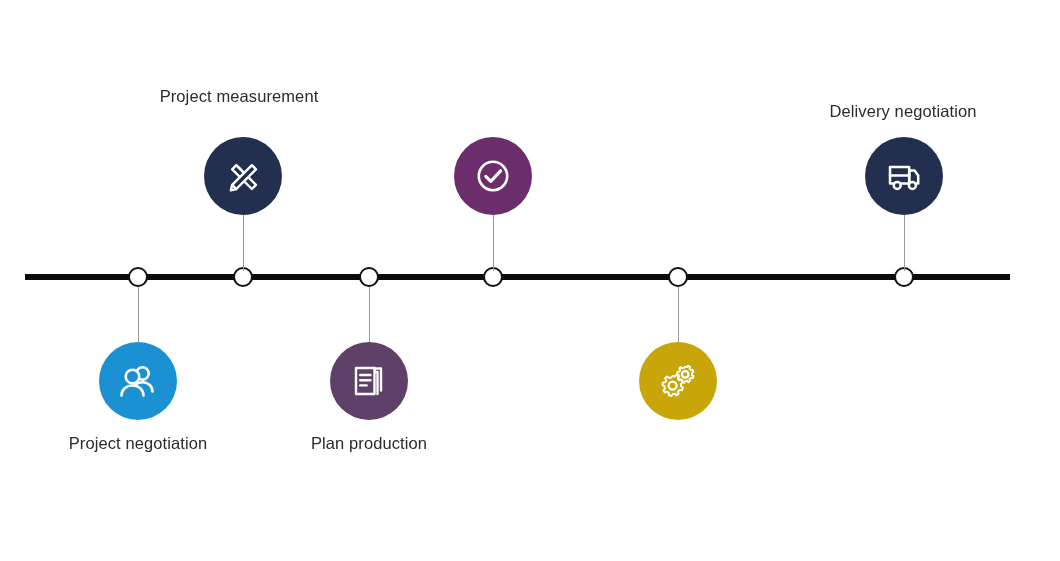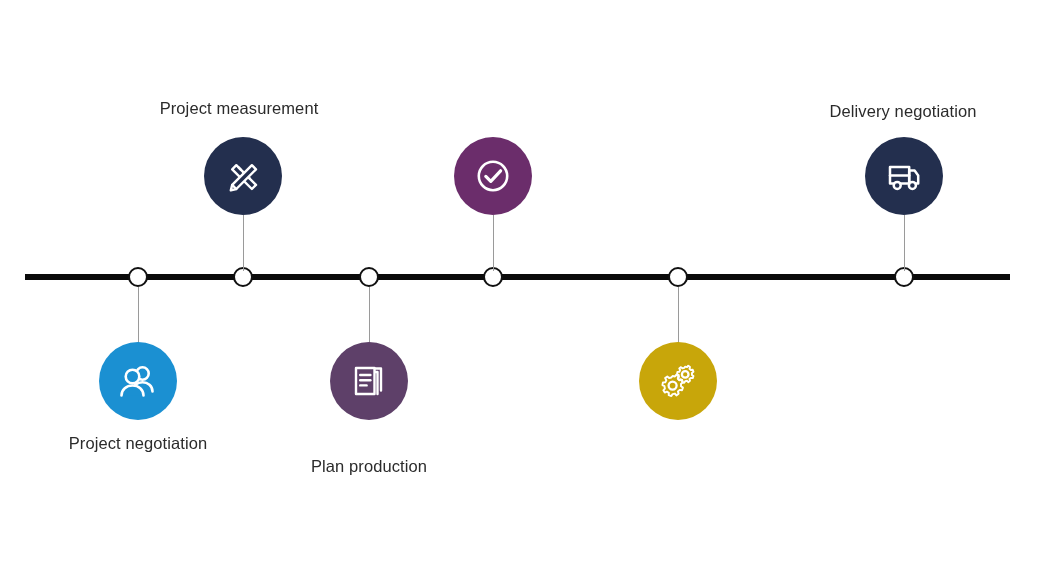--- a/index.html
+++ b/index.html
@@ -115,36 +115,36 @@
         <path d="M12.2 16.3 L16.3 12.2 L36.0 31.9 L31.9 36.0 Z"></path>
         <path d="M18.6 14.4 L21.0 16.8"></path>
         <path d="M23.0 18.8 L25.4 21.2"></path>
         <path d="M27.4 23.2 L29.8 25.6"></path>
 
         <path d="M31.9 12.2 L36.0 16.3 L16.3 36.0 L10.8 37.4 L12.2 31.9 Z" fill="#232f4e"></path>
         <path d="M12.2 31.9 L16.3 36.0"></path>
       </svg>
     </span>
   </div>
-  <div class="node-label" style="left:239px; top:100px;">Project measurement</div>
+  <div class="node-label" style="left:239px; top:88px;">Project measurement</div>
 
   <div class="stem" style="left:369px; top:287px; height:56px;"></div>
   <div class="node-circle" style="left:369px; top:381px; background:#5e4069;">
     <span>
       <svg width="44" height="44" viewBox="0 0 44 44" fill="none" stroke="#ffffff" stroke-width="2.4" stroke-linecap="round" stroke-linejoin="round">
         <path d="M16.0 9.5 L34.0 9.5 L34.0 31.5"></path>
         <path d="M12.5 13.0 L30.5 13.0 L30.5 35.0"></path>
         <rect x="9.0" y="9.0" width="18.5" height="26.0" fill="#5e4069"></rect>
         <path d="M13.2 16.0 L23.4 16.0"></path>
         <path d="M13.2 21.2 L23.4 21.2"></path>
         <path d="M13.2 26.4 L19.6 26.4"></path>
       </svg>
     </span>
   </div>
-  <div class="node-label" style="left:369px; top:435px;margin-top:23px;">Plan production</div>
+  <div class="node-label" style="left:369px; top:435px;">Plan production</div>
 
   <div class="stem" style="left:493px; top:215px; height:56px;"></div>
   <div class="node-circle" style="left:493px; top:176px; background:#6b2d6b;">
     <span>
       <svg width="46" height="46" viewBox="0 0 46 46" fill="none" stroke="#ffffff" stroke-width="2.6" stroke-linecap="round" stroke-linejoin="round">
         <circle cx="23" cy="23" r="14.2"></circle>
         <path d="M15.8 23.4 L20.8 28.4 L30.6 17.8" stroke-width="3.2"></path>
       </svg>
     </span>
   </div>

